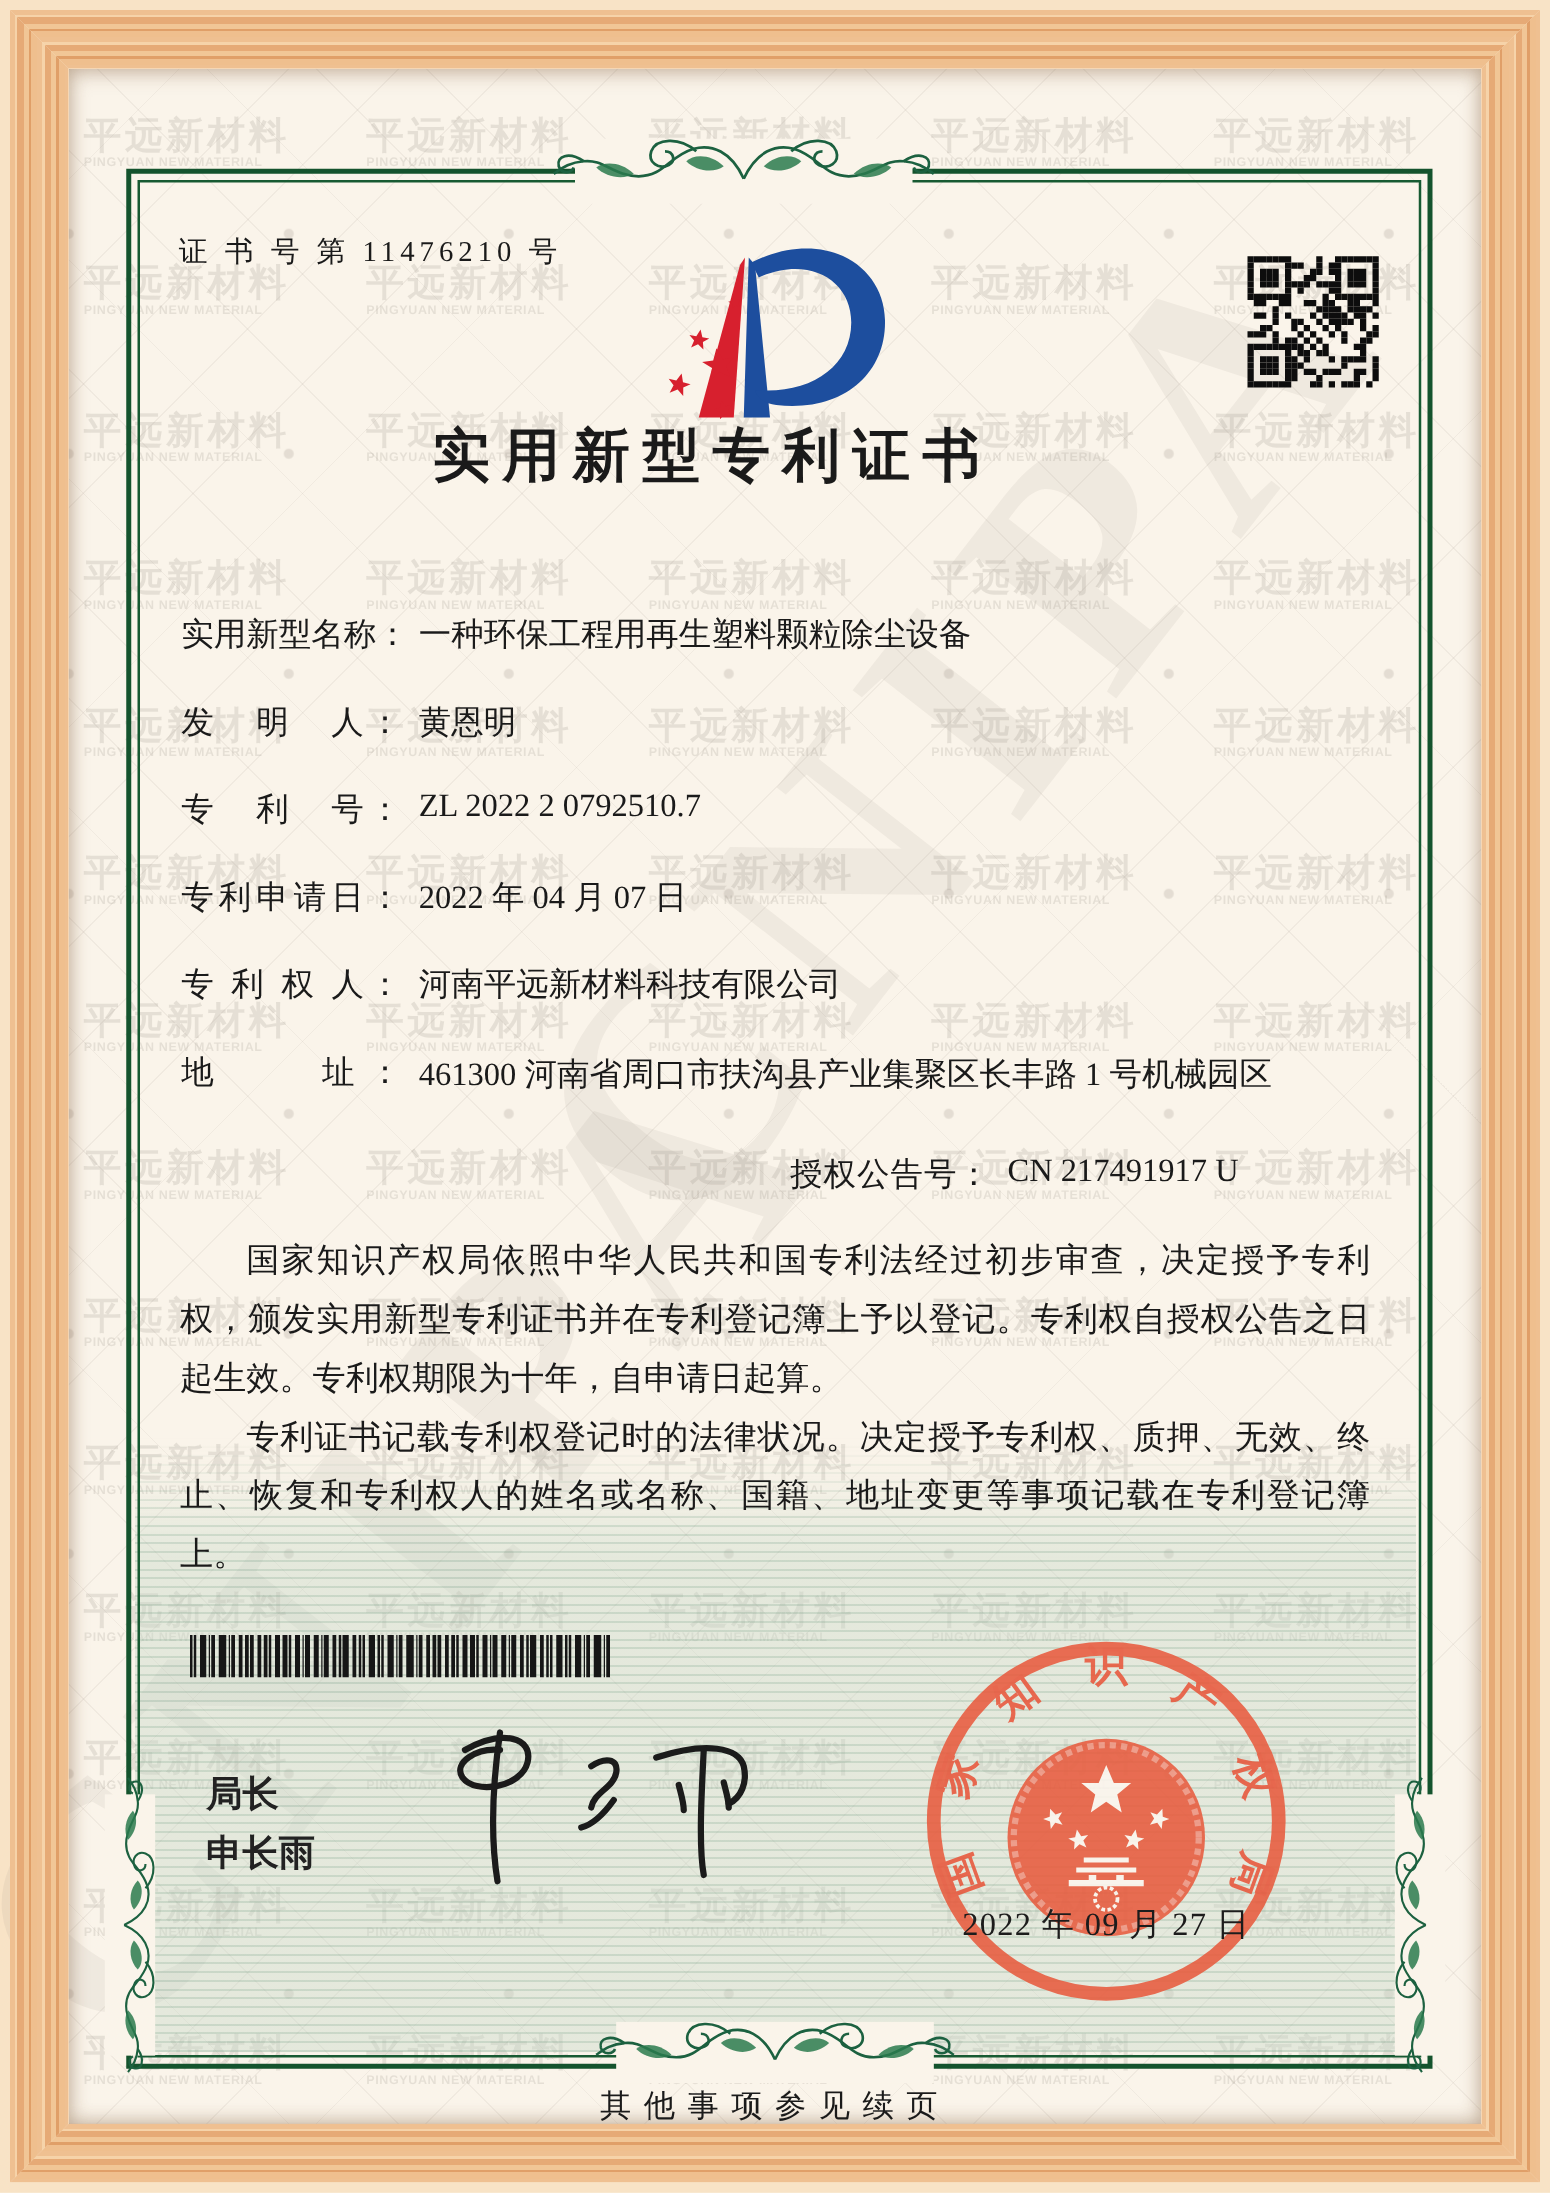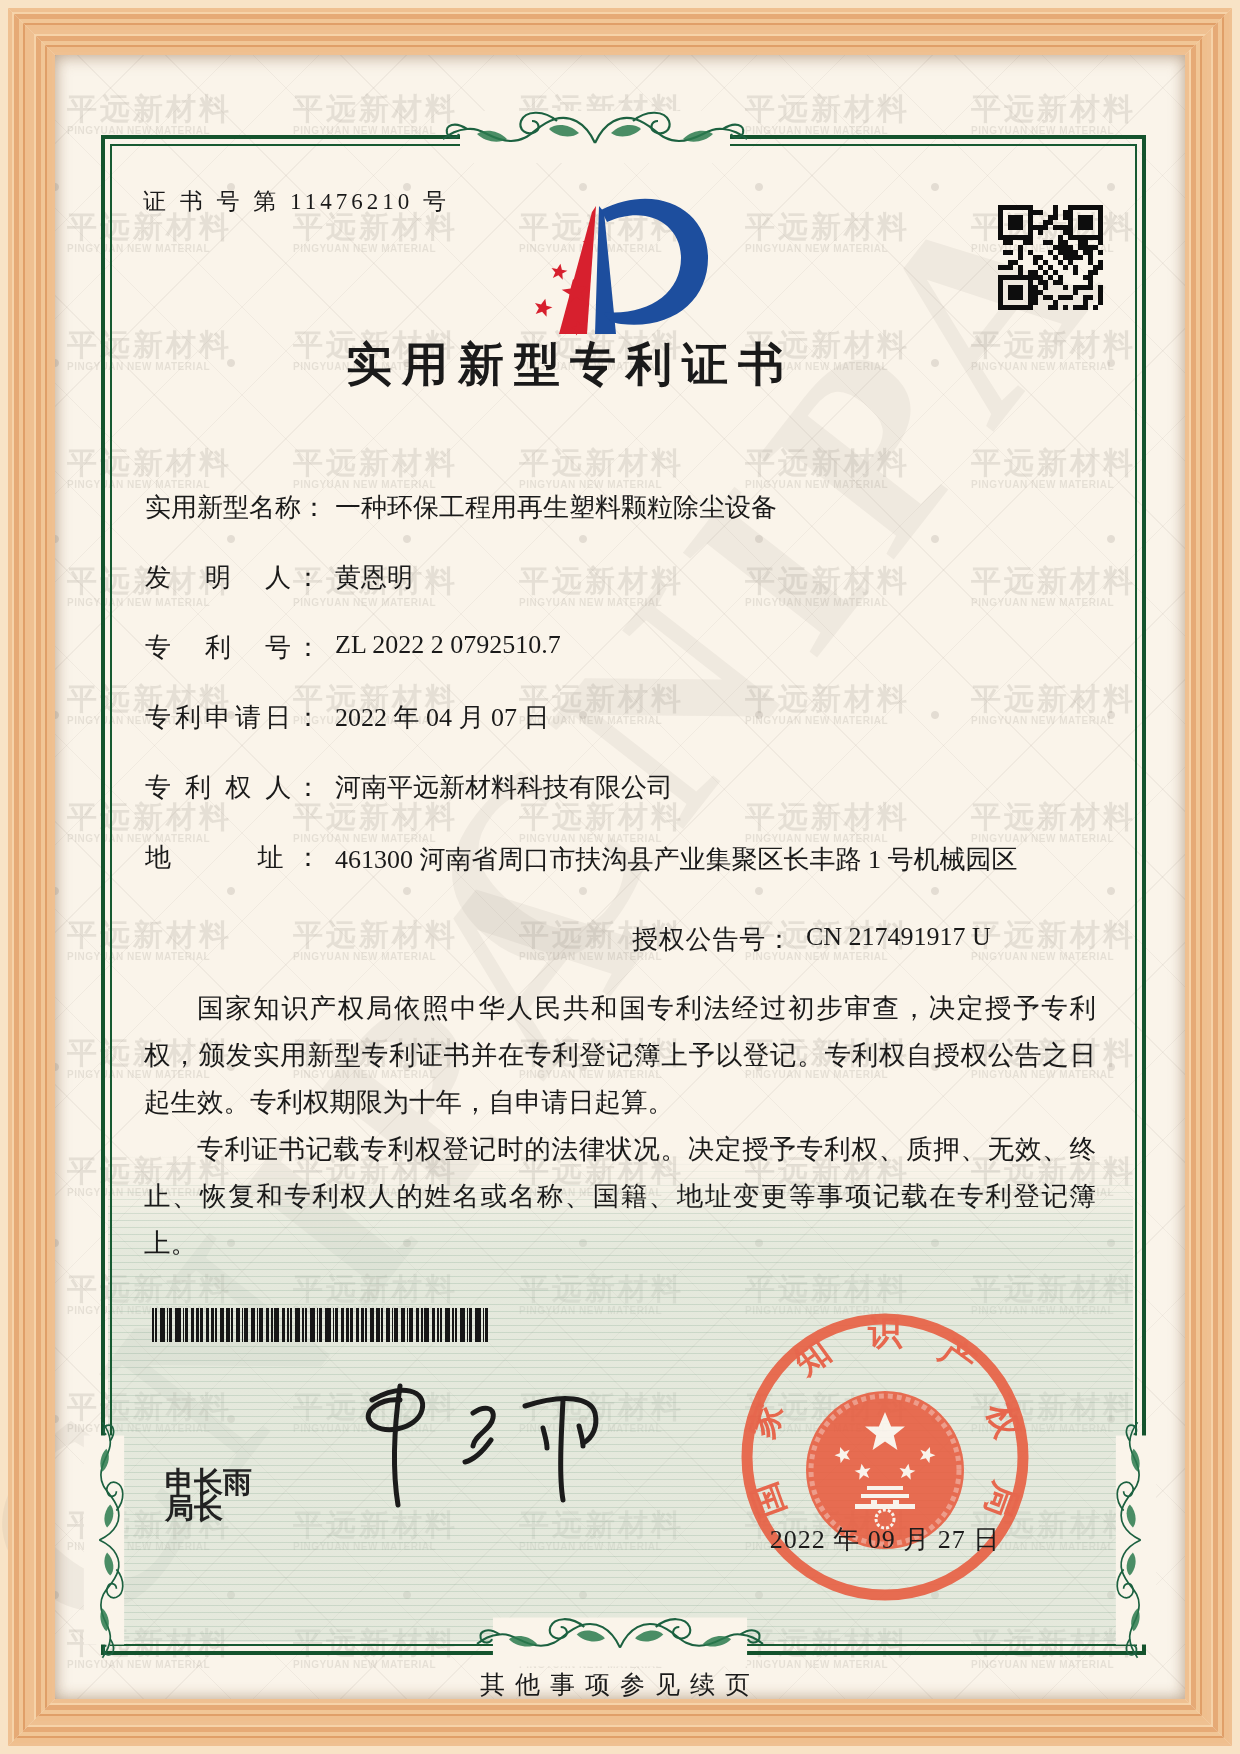--- a/index.html
+++ b/index.html
@@ -734,21 +734,21 @@
       <i style="left:300px;width:2px"></i>
       <i style="left:303px;width:2px"></i>
       <i style="left:308px;width:5px"></i>
       <i style="left:315px;width:1px"></i>
       <i style="left:317px;width:3px"></i>
       <i style="left:323px;width:6px"></i>
       <i style="left:331px;width:1px"></i>
       <i style="left:333px;width:3px"></i>
     </div>
 
-  <div class="abs signer" style="top:1489px;">局长</div>
+  <div class="abs signer" style="top:1416px;">局长</div>
   <div class="abs signer" style="top:1463px;">申长雨</div>
 
   <svg class="abs" style="left:315px;top:1368px;" width="300" height="150" viewBox="0 0 300 150">
     <g fill="none" stroke="#1b1b1b" stroke-width="5" stroke-linecap="round">
       <path d="M85,18 C79,60 77,100 83,137"></path>
       <path d="M57,32 C87,15 112,22 107,42 C102,62 65,68 55,54 C47,42 67,30 85,32"></path>
       <path d="M158,45 C168,38 180,38 178,50 C176,62 160,66 158,78"></path>
       <path d="M176,72 C166,86 158,92 150,94"></path>
       <path d="M210,38 C250,25 276,30 280,45 C283,58 278,70 268,75"></path>
       <path d="M248,32 C246,70 244,110 248,132"></path>

